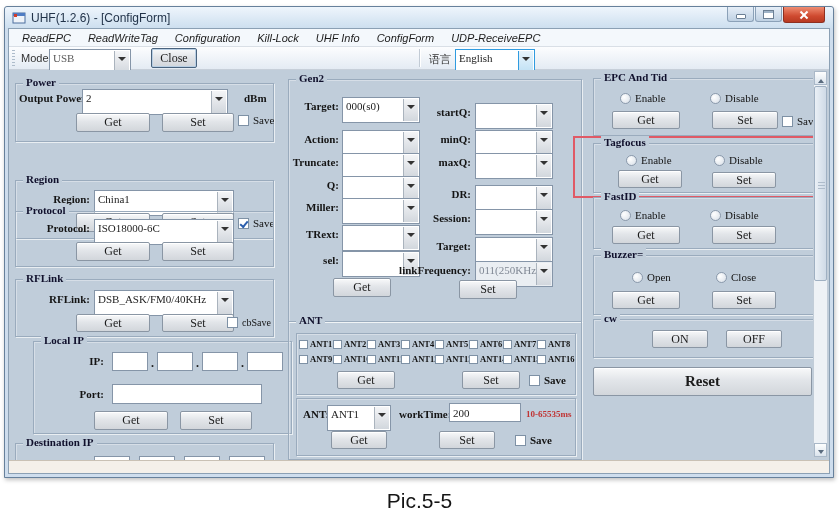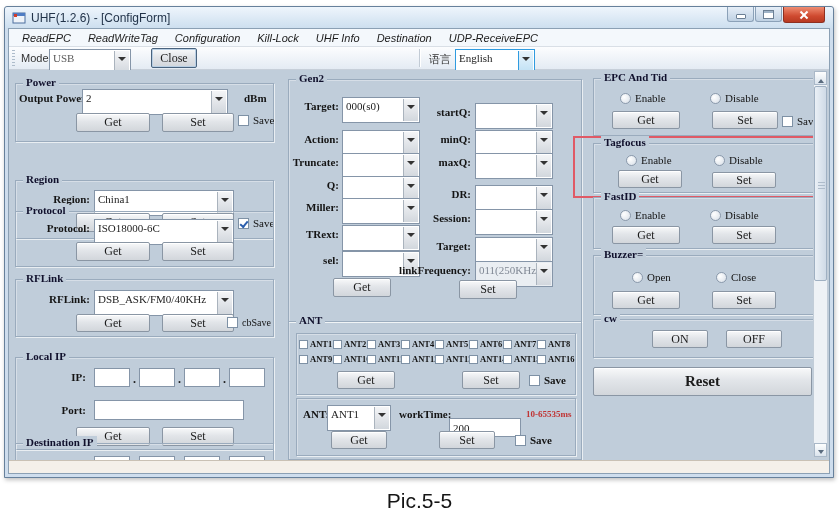--- a/index.html
+++ b/index.html
@@ -116,21 +116,21 @@
     </div>
 
     <div class="client">
 
       <div class="menubar">
         <span>ReadEPC</span>
         <span>ReadWriteTag</span>
         <span>Configuration</span>
         <span>Kill-Lock</span>
         <span>UHF Info</span>
-        <span>Destination</span>
+        <span>ConfigForm</span>
         <span>UDP-ReceiveEPC</span>
       </div>
 
       <div class="toolbar">
         <div class="grip"></div>
         <span class="tb-lbl" style="left:12px;">Mode</span>
         <div class="combo" style="left:40px;top:2px;width:82px;">
           <span class="cv" style="color:#5a5a5a;">USB</span>
           <span class="dd"></span>
         </div>
@@ -195,21 +195,21 @@
             <span class="dd"></span>
           </div>
           <div class="btn" style="left:60px;top:34px;width:74px;height:18px;">Get</div>
           <div class="btn" style="left:146px;top:34px;width:72px;height:18px;">Set</div>
           <div class="cbrow" style="left:211px;top:37px;font-size:10px;">
             <span class="cbx"></span>
               <span>cbSave</span>
           </div>
         </div>
 
-        <div class="grp" style="left:6px;top:271px;width:257px;height:91px;margin-top:16px;">
+        <div class="grp" style="left:24px;top:271px;width:257px;height:91px;">
           <span class="legend">Local IP</span>
           <span class="lbl r" style="left:0;top:13px;width:70px;">IP:</span>
           <input class="ti" style="left: 78px; top: 10px; width: 36px; height: 19px;">
           <span class="ip-dot" style="left:117px;top:14px;">.</span>
           <input class="ti" style="left: 123px; top: 10px; width: 36px; height: 19px;">
           <span class="ip-dot" style="left:162px;top:14px;">.</span>
           <input class="ti" style="left: 168px; top: 10px; width: 36px; height: 19px;">
           <span class="ip-dot" style="left:207px;top:14px;">.</span>
           <input class="ti" style="left: 213px; top: 10px; width: 36px; height: 19px;">
           <span class="lbl r" style="left:0;top:46px;width:70px;">Port:</span>
@@ -385,21 +385,21 @@
             </div>
           </div>
 
           <div class="grp" style="left:7px;top:76px;width:278px;height:56px;">
             <span class="lbl" style="left:6px;top:9px;">ANT:</span>
             <div class="combo" style="left:30px;top:6px;width:64px;">
               <span class="cv">ANT1</span>
               <span class="dd"></span>
             </div>
             <span class="lbl" style="left:102px;top:9px;">workTime:</span>
-            <input class="ti" style="left: 152px; top: 19px; width: 72px; height: 19px;" value="200">
+            <input class="ti" style="left: 152px; top: 4px; width: 72px; height: 19px;" value="200">
             <span class="hint" style="left:229px;top:10px;">10-65535ms</span>
             <div class="btn" style="left:34px;top:32px;width:56px;height:18px;">Get</div>
             <div class="btn" style="left:142px;top:32px;width:56px;height:18px;">Set</div>
             <div class="cbrow" style="left:218px;top:35px;">
               <span class="cbx"></span>
                 <span style="font-weight:bold;">Save</span>
             </div>
           </div>
         </div>
 

